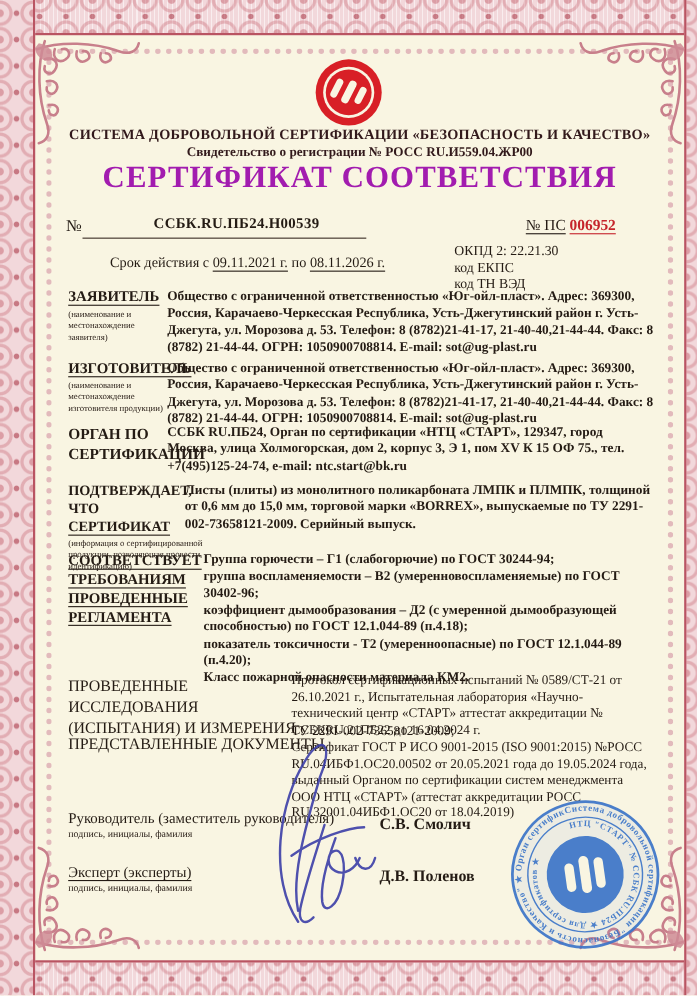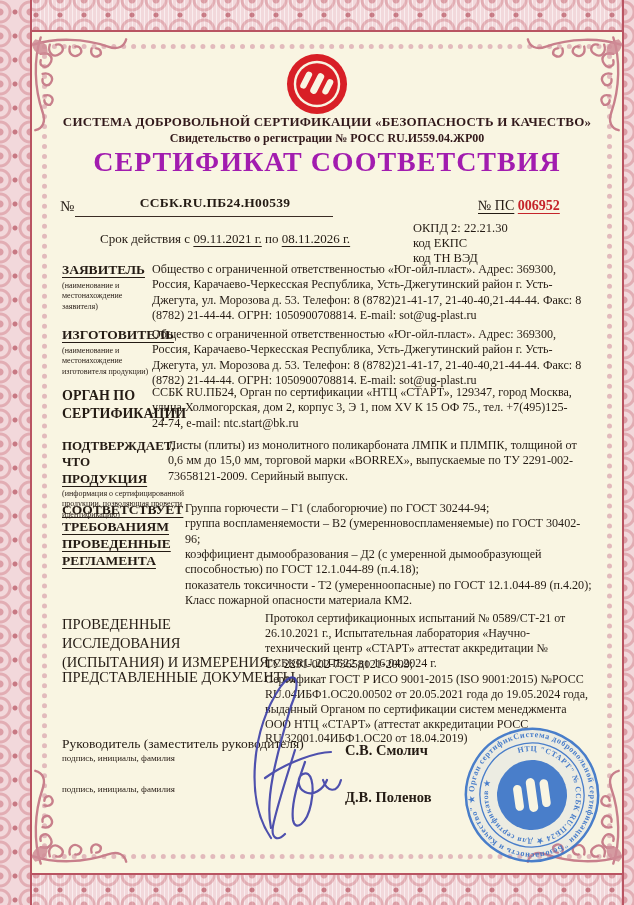--- a/index.html
+++ b/index.html
@@ -47,21 +47,21 @@
 
   .no-sign{left:60px;top:198px;font-size:15px;}
   .cert-number{left:95px;top:195px;width:240px;text-align:center;font-weight:bold;font-size:13.5px;letter-spacing:.3px;}
   .cert-number-line{left:75px;top:216px;width:258px;border-top:1.5px solid #3a2c24;height:0;}
   .blank-no{left:478px;top:198px;font-size:14px;}
   .validity{left:100px;top:231px;font-size:13px;}
   .codes{left:413px;top:221px;font-size:12.5px;line-height:15px;}
 
   .label{font-weight:bold;font-size:13.5px;line-height:1.25;}
   .note{font-size:8px;line-height:1.3;margin-top:2px;color:#2c211a;}
-  .body-txt{font-size:12.1px;line-height:1.27;text-align:left;}
+  .body-txt{font-size:12.1px;line-height:1.27;text-align:left;font-weight:bold;}
   .big-label{font-weight:normal;font-size:14.5px;line-height:1.3;}
   .s-body{font-size:12px;line-height:1.24;}
 
   .sig-role{font-size:13.5px;line-height:1.3;}
   .sig-note{font-size:9px;color:#2c211a;}
   .sig-name{font-weight:bold;font-size:14.5px;}
 
   .stamp{z-index:4;}
   .ink{z-index:5;}
 </style>
@@ -176,21 +176,21 @@
     <div class="label u">ИЗГОТОВИТЕЛЬ</div>
     <div class="note">(наименование и местонахождение изготовителя продукции)</div>
   </div>
   <div class="abs body-txt" style="left:152px;top:327px;width:442px;">Общество с ограниченной ответственностью «Юг-ойл-пласт». Адрес: 369300, Россия, Карачаево-Черкесская Республика, Усть-Джегутинский район г. Усть-Джегута, ул. Морозова д. 53. Телефон: 8 (8782)21-41-17, 21-40-40,21-44-44. Факс: 8 (8782) 21-44-44. ОГРН: 1050900708814. E-mail: sot@ug-plast.ru</div>
 
   <div class="abs label" style="left:62px;top:387px;width:135px;font-size:14px;">ОРГАН ПО СЕРТИФИКАЦИИ</div>
   <div class="abs body-txt" style="left:152px;top:385px;width:420px;">ССБК RU.ПБ24, Орган по сертификации «НТЦ «СТАРТ», 129347, город Москва, улица Холмогорская, дом 2, корпус 3, Э 1, пом XV К 15 ОФ 75., тел. +7(495)125-24-74, e-mail: ntc.start@bk.ru</div>
 
   <div class="abs" style="left:62px;top:438px;width:130px;">
     <div class="label" style="font-size:13px;">ПОДТВЕРЖДАЕТ, ЧТО</div>
-    <div class="label u" style="font-size:13px;">ПРОДУКЦИЯ</div>
+    <div class="label u" style="font-size:13px;">СЕРТИФИКАТ</div>
     <div class="note">(информация о сертифицированной продукции, позволяющая провести идентификацию)</div>
   </div>
   <div class="abs body-txt" style="left:168px;top:438px;width:424px;">Листы (плиты) из монолитного поликарбоната ЛМПК и ПЛМПК, толщиной от 0,6 мм до 15,0 мм, торговой марки «BORREX», выпускаемые по ТУ 2291-002-73658121-2009. Серийный выпуск.</div>
 
   <div class="abs label u" style="left:62px;top:502px;width:118px;">СООТВЕТСТВУЕТ ТРЕБОВАНИЯМ ПРОВЕДЕННЫЕ РЕГЛАМЕНТА</div>
   <div class="abs body-txt" style="left:185px;top:501px;width:408px;">
     <div>Группа горючести – Г1 (слабогорючие) по ГОСТ 30244-94;</div>
     <div>группа воспламеняемости – В2 (умеренновоспламеняемые) по ГОСТ 30402-96;</div>
     <div>коэффициент дымообразования – Д2 (с умеренной дымообразующей способностью) по ГОСТ 12.1.044-89 (п.4.18);</div>
     <div>показатель токсичности - Т2 (умеренноопасные) по ГОСТ 12.1.044-89 (п.4.20);</div>
@@ -206,20 +206,21 @@
     <div>Сертификат ГОСТ Р ИСО 9001-2015 (ISO 9001:2015) №РОСС RU.04ИБФ1.ОС20.00502 от 20.05.2021 года до 19.05.2024 года, выданный Органом по сертификации систем менеджмента ООО НТЦ «СТАРТ» (аттестат аккредитации РОСС RU.32001.04ИБФ1.ОС20 от 18.04.2019)</div>
   </div>
 
   <div class="abs" style="left:62px;top:735px;width:260px;">
     <div class="sig-role">Руководитель (заместитель руководителя)</div>
     <div class="sig-note">подпись, инициалы, фамилия</div>
   </div>
   <div class="abs sig-name" style="left:345px;top:742px;">С.В. Смолич</div>
 
   <div class="abs" style="left:62px;top:784px;width:260px;">
+    <div class="sig-role u">Эксперт (эксперты)</div>
     <div class="sig-note">подпись, инициалы, фамилия</div>
   </div>
   <div class="abs sig-name" style="left:345px;top:789px;">Д.В. Поленов</div>
 
   <svg class="abs ink" style="left:225px;top:650px;" width="130" height="200" viewBox="0 0 130 200">
     <g stroke="#3c3fa8" fill="none" stroke-width="2.2" stroke-linecap="round" opacity=".9">
       <path d="M46,188 C20,150 26,80 56,36 C68,20 78,26 66,56 C50,110 40,150 46,178"></path>
       <path d="M40,128 C62,112 92,102 106,102"></path>
       <path d="M70,100 C62,126 52,156 48,176 C46,188 52,192 60,184"></path>
       <path d="M80,112 C72,134 66,156 68,170 C70,182 82,174 86,154 C90,134 86,120 78,124 C72,127 72,138 80,142 C88,146 98,140 102,130"></path>

